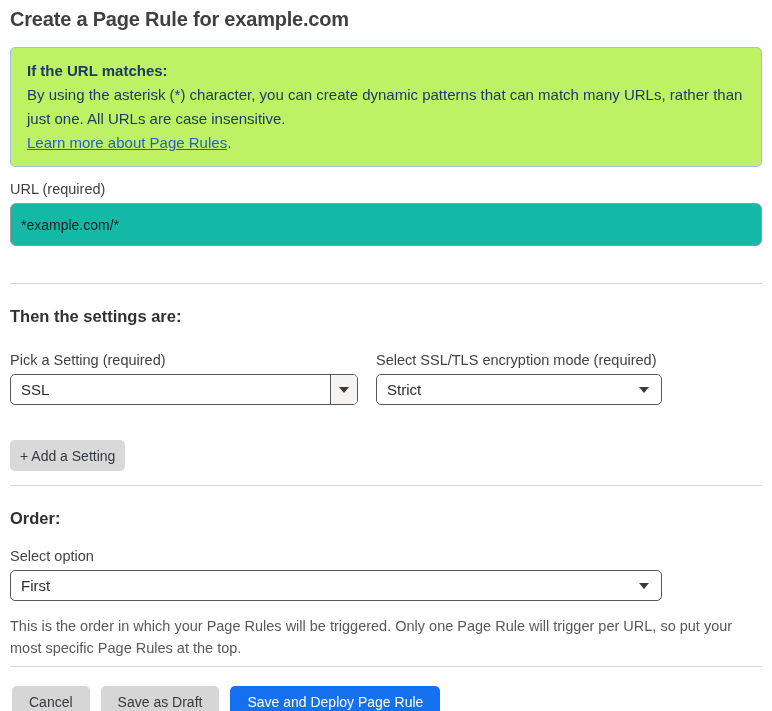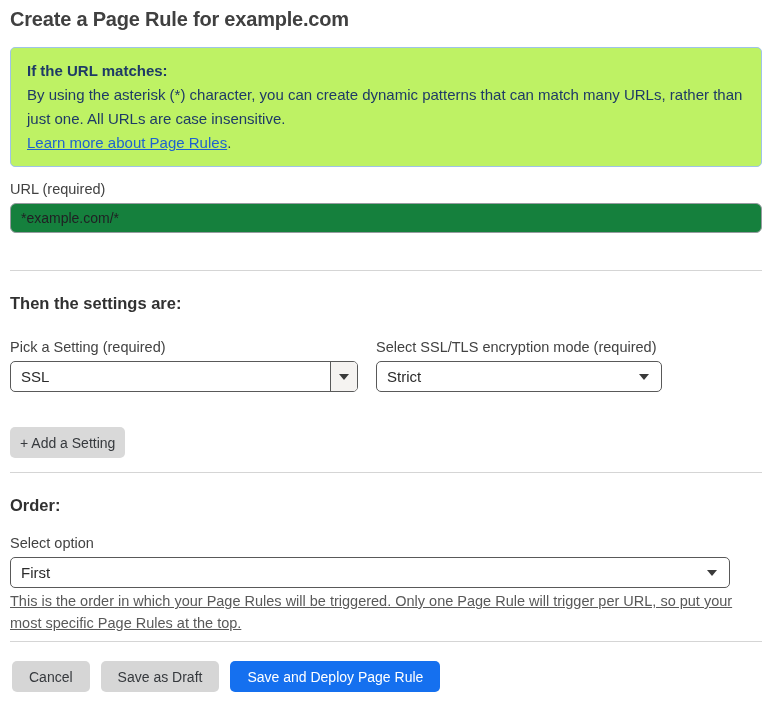--- a/index.html
+++ b/index.html
@@ -41,22 +41,22 @@
   .field-label {
     font-size: 14.5px;
     color: #424242;
     margin-top: 14px;
     margin-bottom: 6px;
   }
 
   .text-input {
     display: block;
     width: 752px;
-    height: 30px;
-    background: #15803d;
+    height: 43px;
+    background: #14b8a6;
     border: 1px solid #979ba0;
     border-radius: 6px;
     padding: 0 10px;
     font-size: 14px;
     font-family: "Liberation Sans", sans-serif;
     color: #202124;
     outline: none;
   }
 
   .divider {
@@ -137,29 +137,28 @@
   }
   .btn-gray { background: #d6d6d6; color: #36393d; }
   .btn-blue { background: #1570ef; color: #ffffff; }
 
   .add-setting-btn {
     margin-top: 35px;
     padding: 0 10px;
     background: #d9d9d9;
   }
 
-  .order-select { margin-top: 6px; width: 720px; }
+  .order-select { margin-top: 6px; width: 652px; }
 
   .help-text {
-    margin-top: 2px;
+    margin-top: 14px;
     font-size: 14.5px;
     line-height: 22px;
     color: #595959;
     max-width: 740px;
-    text-decoration: underline;
   }
 
   .footer-actions {
     display: flex;
     gap: 11px;
     margin-top: 19px;
     padding-left: 2px;
   }
   .footer-actions .btn { padding: 4px 17px; }
 </style>

